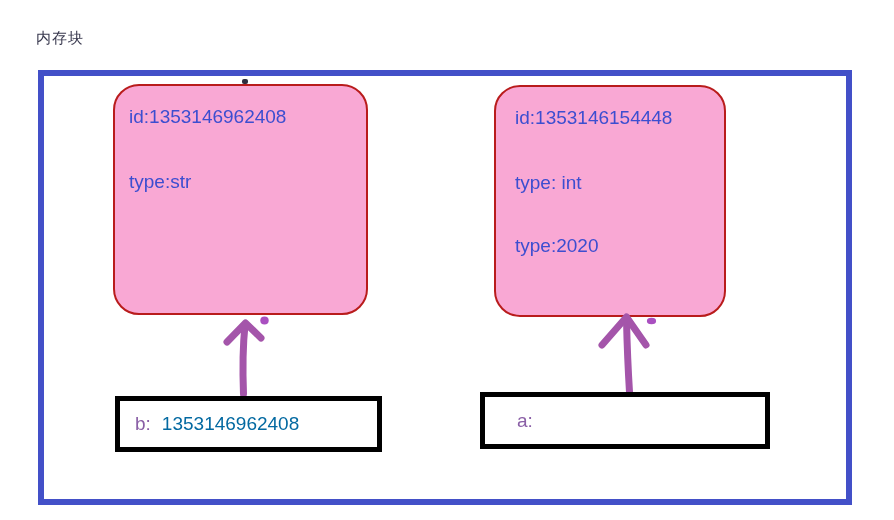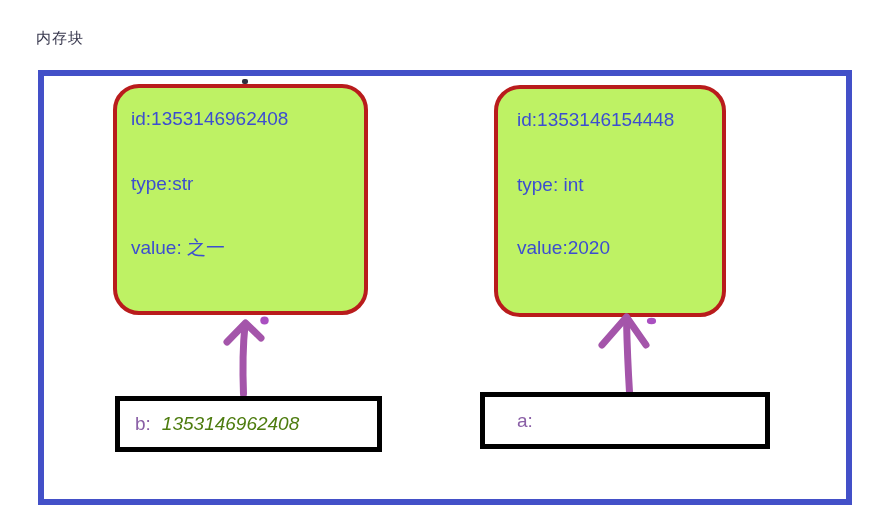--- a/index.html
+++ b/index.html
@@ -29,24 +29,24 @@
     left: 38px;
     top: 54px;
     width: 814px;
     height: 435px;
     border: 6px solid #4350c8;
     box-sizing: border-box;
     background: transparent;
   }
   .obj-box {
     position: absolute;
-    border: 4px solid #b91c1c;
+    border: 2px solid #b91c1c;
     border-radius: 26px;
     box-sizing: border-box;
-    background: #bef264;
+    background: #f9a8d4;
   }
   .obj-box.obj-b { left: 113px; top: 68px;  width: 255px; height: 231px; }
   .obj-box.obj-a { left: 494px; top: 69px;  width: 232px; height: 232px; }
   .obj-line {
     position: absolute;
     font-size: 19px;
     color: #3c4ed0;
     white-space: nowrap;
   }
   .obj-b .line-id    { left: 14px; top: 20px; }
@@ -61,48 +61,47 @@
     box-sizing: border-box;
     background: #ffffff;
     display: flex;
     align-items: center;
     font-size: 19px;
     white-space: nowrap;
   }
   .var-box.var-b { left: 115px; top: 380px; width: 267px; height: 56px; padding-left: 15px; }
   .var-box.var-a { left: 480px; top: 376px; width: 290px; height: 57px; padding-left: 32px; }
   .var-label { color: #8a5fa6; }
-  .var-value { color: #4d7c0f; margin-left: 11px; font-style: italic; }
+  .var-value { color: #0369a1; margin-left: 11px; }
   .arrow-layer {
     position: absolute;
     left: 0; top: 0;
     width: 894px;
     height: 520px;
     pointer-events: none;
   }
 </style>
 </head>
 <body>
 
 <div class="canvas">
 
   <div class="diagram-title">内存块</div>
 
   <div class="outer-frame"></div>
 
   <div class="obj-box obj-b">
     <div class="obj-line line-id">id:1353146962408</div>
     <div class="obj-line line-type">type:str</div>
-    <div class="obj-line line-value">value: 之一</div>
   </div>
 
   <div class="obj-box obj-a">
     <div class="obj-line line-id">id:1353146154448</div>
     <div class="obj-line line-type">type: int</div>
-    <div class="obj-line line-value">value:2020</div>
+    <div class="obj-line line-value">type:2020</div>
   </div>
 
   <svg class="arrow-layer" viewBox="0 0 894 520">
     <g stroke="#a455aa" stroke-width="7" fill="none" stroke-linecap="round" stroke-linejoin="round">
       <path d="M243.5 378 C242.5 352 243 328 245 309"></path>
       <path d="M227 326 L245.5 307 L261 322"></path>
     </g>
     <g stroke="#a455aa" stroke-width="7" fill="none" stroke-linecap="round" stroke-linejoin="round">
       <path d="M629.5 376 C628 352 627 326 626.5 304"></path>
       <path d="M602 329 L626.5 301 L646 329"></path>

